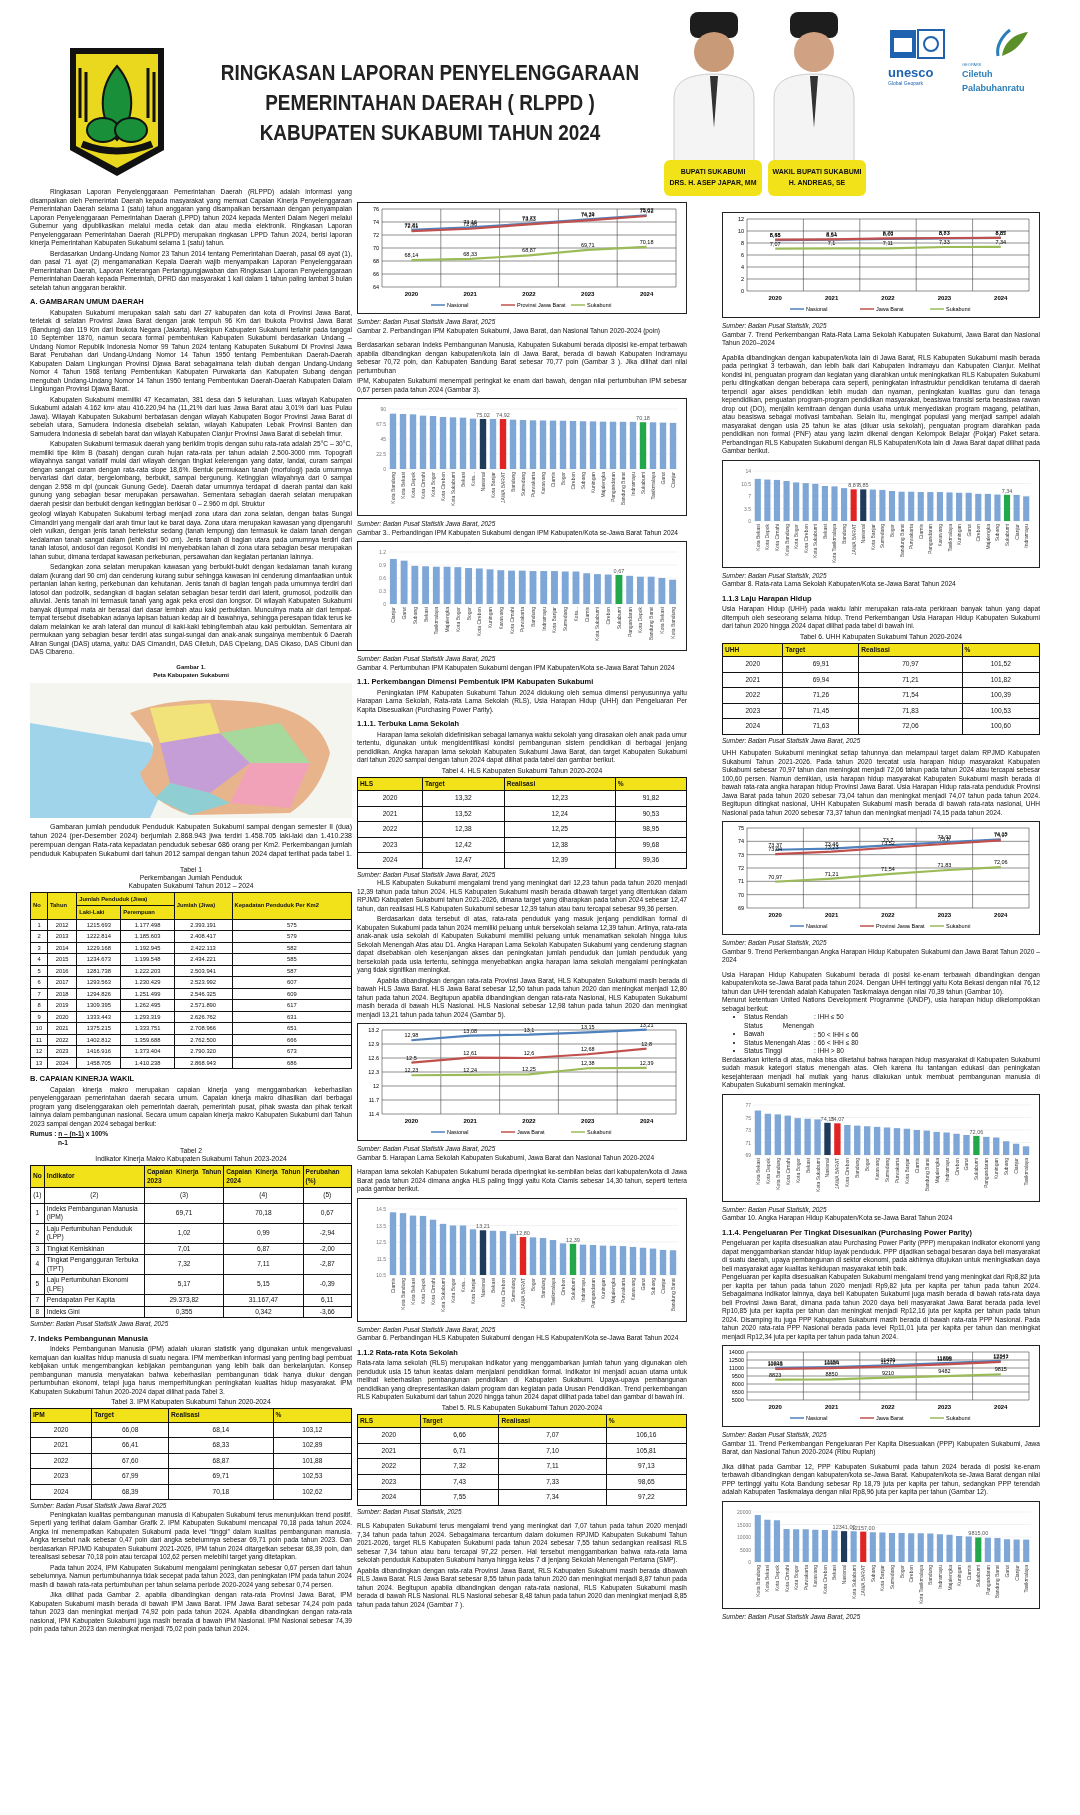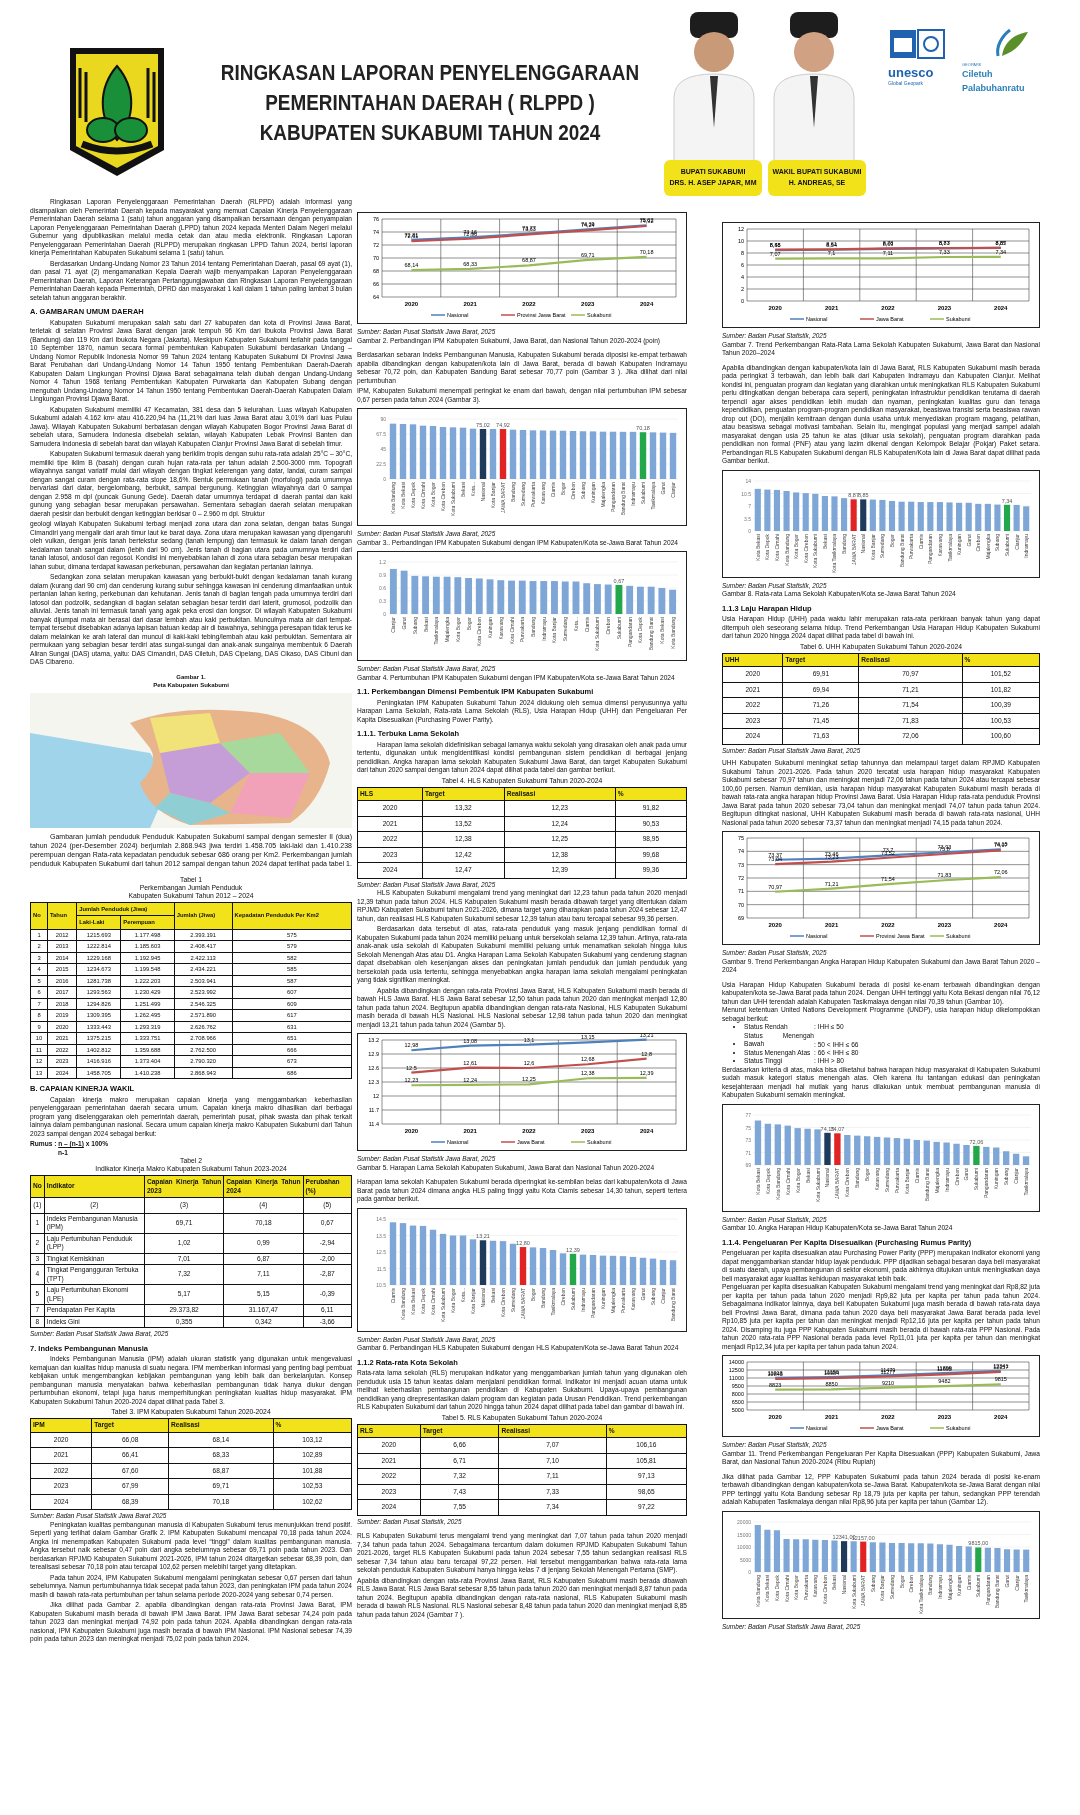--- a/index.html
+++ b/index.html
@@ -5,21 +5,21 @@
 *{box-sizing:border-box;margin:0;padding:0}
 body{width:1080px;height:1815px;background:#fff;font-family:"Liberation Sans",sans-serif;color:#111;overflow:hidden;position:relative}
 .header{position:absolute;left:0;top:0;width:1080px;height:200px}
 .logo{position:absolute;left:68px;top:48px;width:98px;height:128px}
 .title{position:absolute;left:180px;top:58px;width:500px;text-align:center;font-family:"Liberation Sans",sans-serif;font-weight:bold;font-size:22px;line-height:30px;color:#222;transform:scaleX(.86);transform-origin:center}
 .photos{position:absolute;left:660px;top:8px;width:210px;height:188px}
 .person{position:absolute;top:0;width:100px;height:160px}
 .cap{position:absolute;top:152px;width:98px;height:36px;background:#f2e21a;border-radius:6px;font-size:7px;font-weight:bold;text-align:center;line-height:11px;padding-top:6px}
 .unesco{position:absolute;left:888px;top:28px;width:60px;height:60px}
 .geopark{position:absolute;left:962px;top:28px;width:80px;height:60px}
-.col{position:absolute;top:198px;font-size:6.6px;line-height:8.5px;text-align:justify}
+.col{position:absolute;top:188px;font-size:6.6px;line-height:8.5px;text-align:justify}
 .c1{left:30px;width:322px}
 .c2{left:357px;width:330px}
 .c3{left:722px;width:318px}
 p{margin-bottom:2px;text-indent:20px}
 h3{font-size:7.5px;font-weight:bold;margin:6px 0 2px}
 .src{font-style:italic;font-size:6.4px;margin-top:2px}
 .fig{font-size:6.6px;margin-bottom:6px}
 table{border-collapse:collapse;width:100%;font-size:6.6px;margin:2px 0}
 th{background:#f2e21a;border:1px solid #111;padding:2px;font-weight:bold}
 td{border:1px solid #111;padding:3px 2px;text-align:center}
@@ -1107,21 +1107,21 @@
         <text x="275.25" y="63" font-size="5" text-anchor="end" fill="#444" transform="rotate(-90 275.25 63)">Kuningan</text>
         <rect x="280.00142857142856" y="46.249999999999986" width="6.354285714285715" height="13.750000000000014" fill="#7ea6d6"></rect>
         <text x="285.17857142857144" y="63" font-size="5" text-anchor="end" fill="#444" transform="rotate(-90 285.17857142857144 63)">Subang</text>
         <rect x="289.93" y="48.750000000000014" width="6.354285714285715" height="11.249999999999986" fill="#7ea6d6"></rect>
         <text x="295.1071428571429" y="63" font-size="5" text-anchor="end" fill="#444" transform="rotate(-90 295.1071428571429 63)">Cianjur</text>
         <rect x="299.8585714285714" y="51.3125" width="6.354285714285715" height="8.6875" fill="#7ea6d6"></rect>
         <text x="305.0357142857143" y="63" font-size="5" text-anchor="end" fill="#444" transform="rotate(-90 305.0357142857143 63)">Tasikmalaya</text>
       </svg></div>
   <div class="src">Sumber: Badan Pusat Statistik, 2025</div>
   <div class="fig">Gambar 10. Angka Harapan Hidup Kabupaten/Kota se-Jawa Barat Tahun 2024</div>
-  <h3>1.1.4. Pengeluaran Per Kapita Disesuaikan (Purchasing Rumus Parity)</h3>
+  <h3>1.1.4. Pengeluaran Per Tingkat Disesuaikan (Purchasing Power Parity)</h3>
   <p style="text-indent:0;margin-bottom:0">Pengeluaran per kapita disesuaikan atau Purchasing Power Parity (PPP) merupakan indikator ekonomi yang dapat menggambarkan standar hidup layak penduduk. PPP dijadikan sebagai besaran daya beli masyarakat di suatu daerah, upaya pembangunan di sektor ekonomi, pada akhirnya ditujukan untuk meningkatkan daya beli masyarakat agar kualitas kehidupan masyarakat lebih baik.</p>
   <p style="text-indent:0">Pengeluaran per kapita disesuaikan Kabupaten Sukabumi mengalami trend yang meningkat dari Rp8,82 juta per kapita per tahun pada tahun 2020 menjadi Rp9,82 juta per kapita per tahun pada tahun 2024. Sebagaimana indikator lainnya, daya beli Kabupaten Sukabumi juga masih berada di bawah rata-rata daya beli Provinsi Jawa Barat, dimana pada tahun 2020 daya beli masyarakat Jawa Barat berada pada level Rp10,85 juta per kapita per tahun dan meningkat menjadi Rp12,16 juta per kapita per tahun pada tahun 2024. Disamping itu juga PPP Kabupaten Sukabumi masih berada di bawah rata-rata PPP Nasional. Pada tahun 2020 rata-rata PPP Nasional berada pada level Rp11,01 juta per kapita per tahun dan meningkat menjadi Rp12,34 juta per kapita per tahun pada tahun 2024.</p>
   <div class="chart" style="height:82px"><svg class="linechart" width="314" height="78">
         <line x1="24" x2="306" y1="54" y2="54" stroke="#444" stroke-width="0.6"></line>
         <text x="21" y="56" font-size="5.5" text-anchor="end">5000</text>
         <line x1="24" x2="306" y1="46" y2="46" stroke="#444" stroke-width="0.6"></line>
         <text x="21" y="48" font-size="5.5" text-anchor="end">6500</text>
         <line x1="24" x2="306" y1="38" y2="38" stroke="#444" stroke-width="0.6"></line>
         <text x="21" y="40" font-size="5.5" text-anchor="end">8000</text>
         <line x1="24" x2="306" y1="30" y2="30" stroke="#444" stroke-width="0.6"></line>

